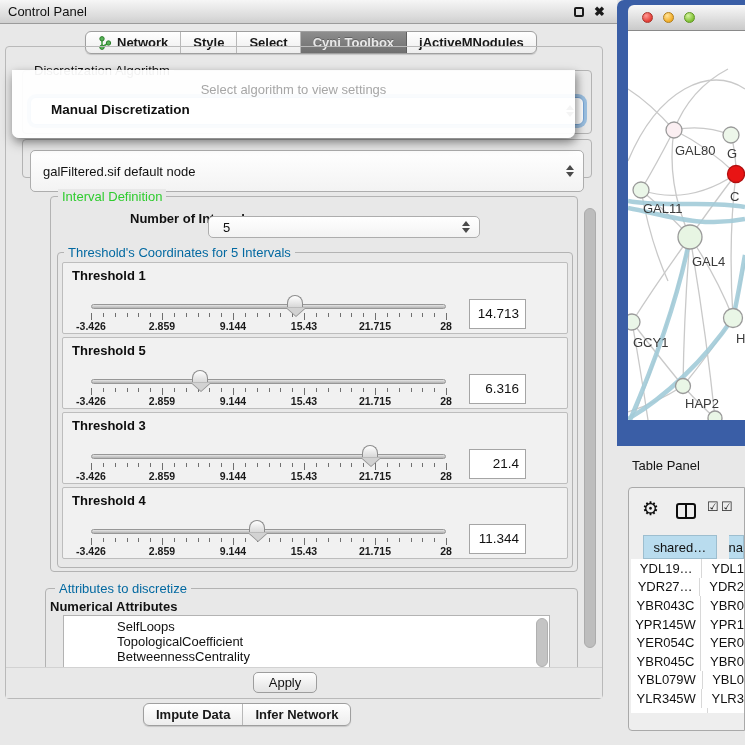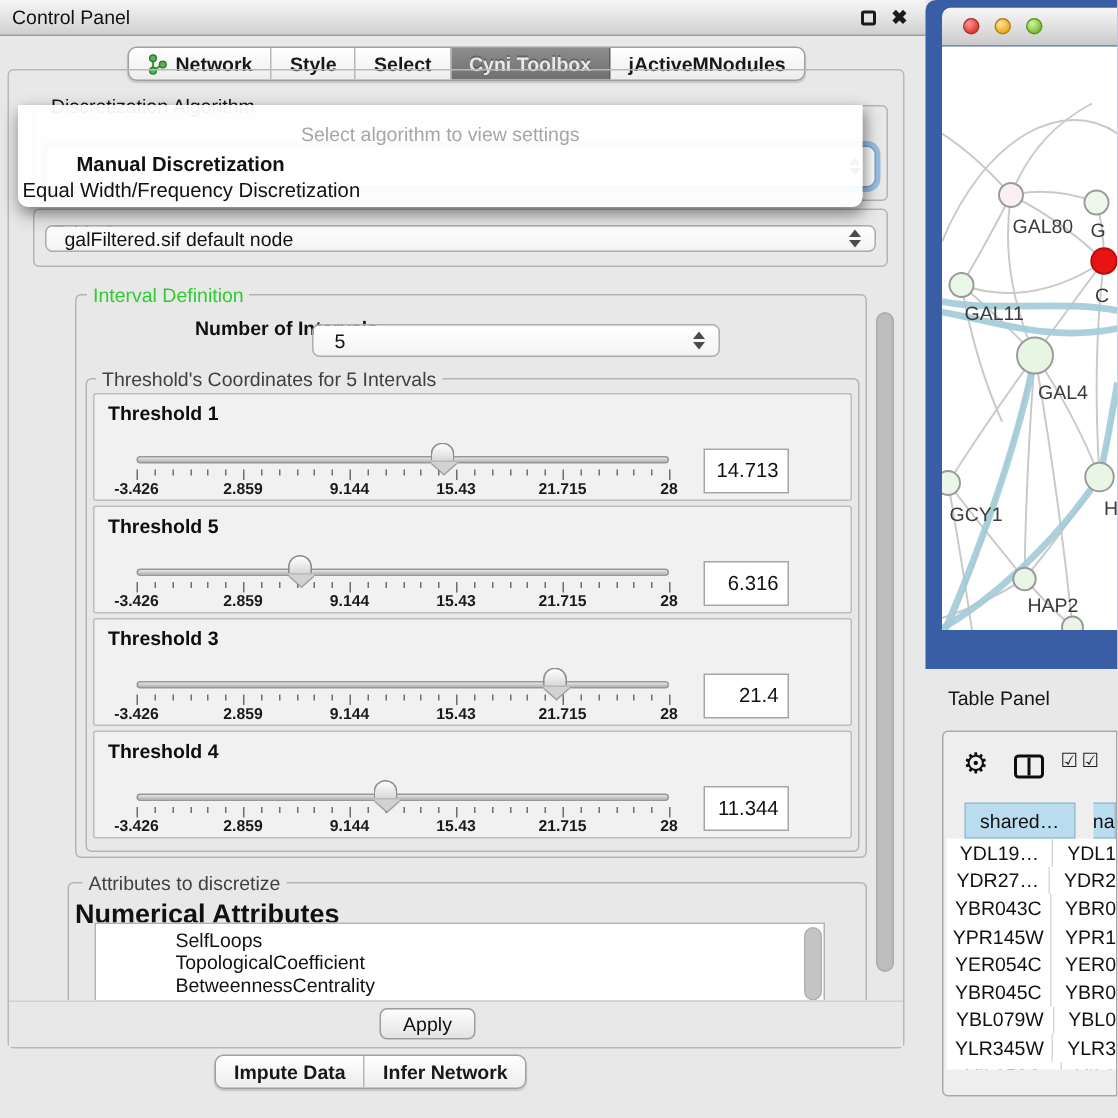--- a/index.html
+++ b/index.html
@@ -23,21 +23,21 @@
   .seg .item.sel { background:linear-gradient(#8d8d8d,#6f6f6f); color:#e9e9e9; border-right:1px solid #5f5f5f; text-shadow:0 -1px 0 rgba(0,0,0,.25); }
   .tabbar-top { left:85px; top:31px; }
   .tabbar-bottom { left:143px; top:703px; }
 
   
   .content-panel { left:5px; top:46px; width:598px; height:653px; border:1px solid #b9b9b9; border-radius:4px; }
 
   .groupbox { position:absolute; border:1px solid #b3b3b3; border-radius:4px; }
   .grouplabel { position:absolute; font-size:13px; background:#e8e8e8; padding:0 4px; white-space:nowrap; }
   .lab-green { color:#2fcc2f; }
-  .lab-blue { color:#404040; }
+  .lab-blue { color:#0369a1; }
 
   .combo { position:absolute; background:linear-gradient(#ffffff,#f3f3f3); border:1px solid #adadad; border-radius:5px;
     font-size:13px; }
   .combo .val { position:absolute; left:12px; top:0; bottom:0; display:flex; align-items:center; }
   .updown { position:absolute; right:9px; top:50%; transform:translateY(-50%); width:8px; }
   .updown i { display:block; width:0; height:0; border-left:4px solid transparent; border-right:4px solid transparent; }
   .updown .u { border-bottom:5px solid #4a4a4a; margin-bottom:2px; }
   .updown .d { border-top:5px solid #4a4a4a; }
 
   .combo-alg { left:30px; top:97px; width:554px; height:28px; border:1px solid #76a4d4; border-radius:6px;
@@ -101,21 +101,21 @@
   .tp-head { display:flex; height:24px; }
   .tp-head .c { background:#b9dcee; border:1px solid #9dbecf; border-left:none; font-size:13px;
     display:flex; align-items:center; justify-content:center;margin-left:12px; }
   .tp-head .c:first-child { border-left:1px solid #9dbecf; }
   .tp-rows { height:154px; overflow:hidden; background:#fff; }
   .tp-row { display:flex; height:18.6px; font-size:13px; }
   .tp-row .c { display:flex; align-items:center; justify-content:center; }
   .tp-row .c:first-child { width:77px; border-right:1px solid #d8d8d8; }
   .tp-row .c:last-child { flex:1; justify-content:flex-start; padding-left:9px; }
 
-  .numattr-label { font-size:18px; font-weight:bold; }
+  .numattr-label { font-size:13px; font-weight:bold; }
   .bold13 { font-size:13px; font-weight:bold; }
 </style>
 </head>
 <body>
 
 <div class="abs titlebar">
   <span class="title">Control Panel</span>
   <span class="win-float"></span>
   <span class="win-close">✖</span>
 </div>
@@ -152,26 +152,25 @@
 <div class="abs combo combo-alg">
   <span class="updown">
       <i class="u"></i>
       <i class="d"></i>
     </span>
 </div>
 
 <div class="abs popup">
   <div class="hint">Select algorithm to view settings</div>
   <div class="opt b" style="top:31px;">Manual Discretization</div>
-  <div class="opt" style="top:48px;">Equal Width/Frequency Discretization</div>
 </div>
 
 <div class="abs groupbox" style="left:22px;top:139px;width:570px;height:39px;"></div>
 <div class="grouplabel" style="left:30px;top:148px;font-style:italic;">Table Data</div>
-<div class="abs combo" style="left:30px;top:150px;width:554px;height:18px;">
+<div class="abs combo" style="left:30px;top:150px;width:554px;height:42px;">
   <span class="val">galFiltered.sif default node</span>
   <span class="updown">
       <i class="u"></i>
       <i class="d"></i>
     </span>
 </div>
 
 <div class="abs vscroll"></div>
 
 <div class="abs groupbox" style="left:50px;top:196px;width:528px;height:376px;"></div>

